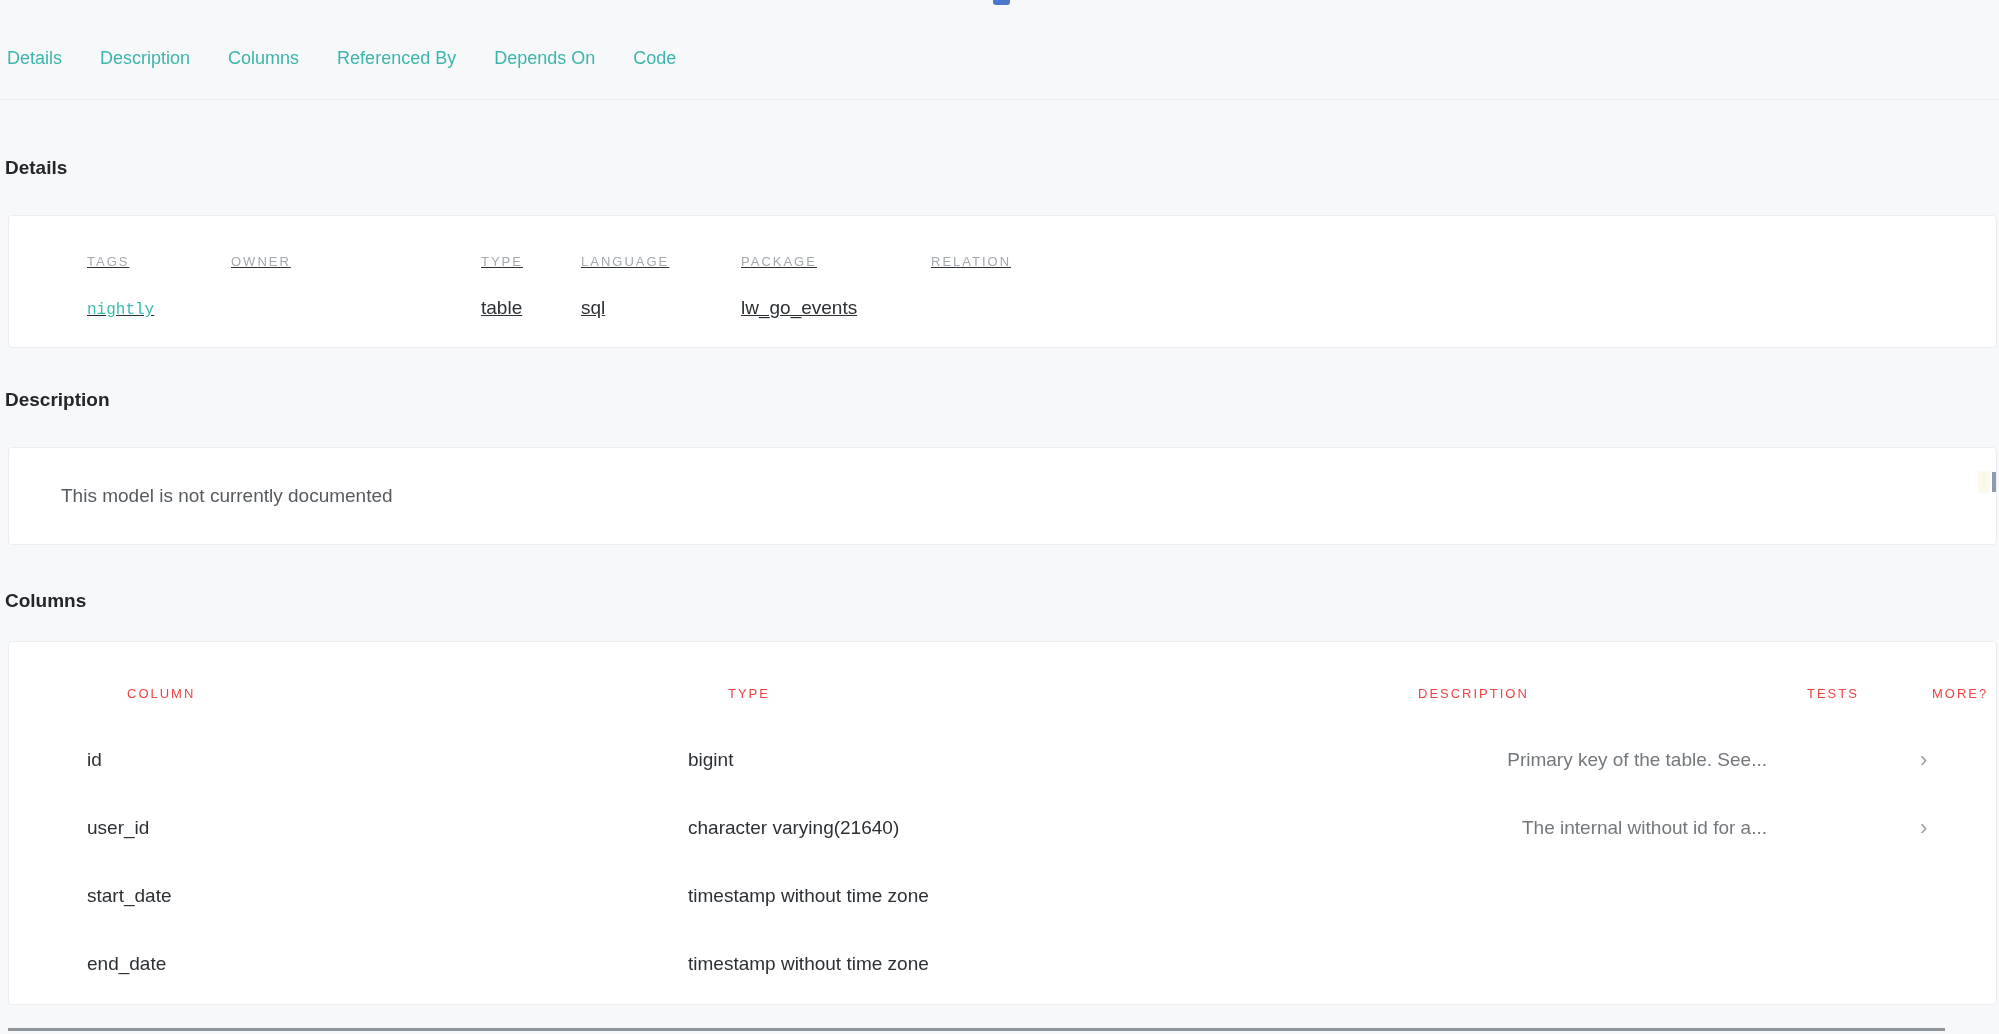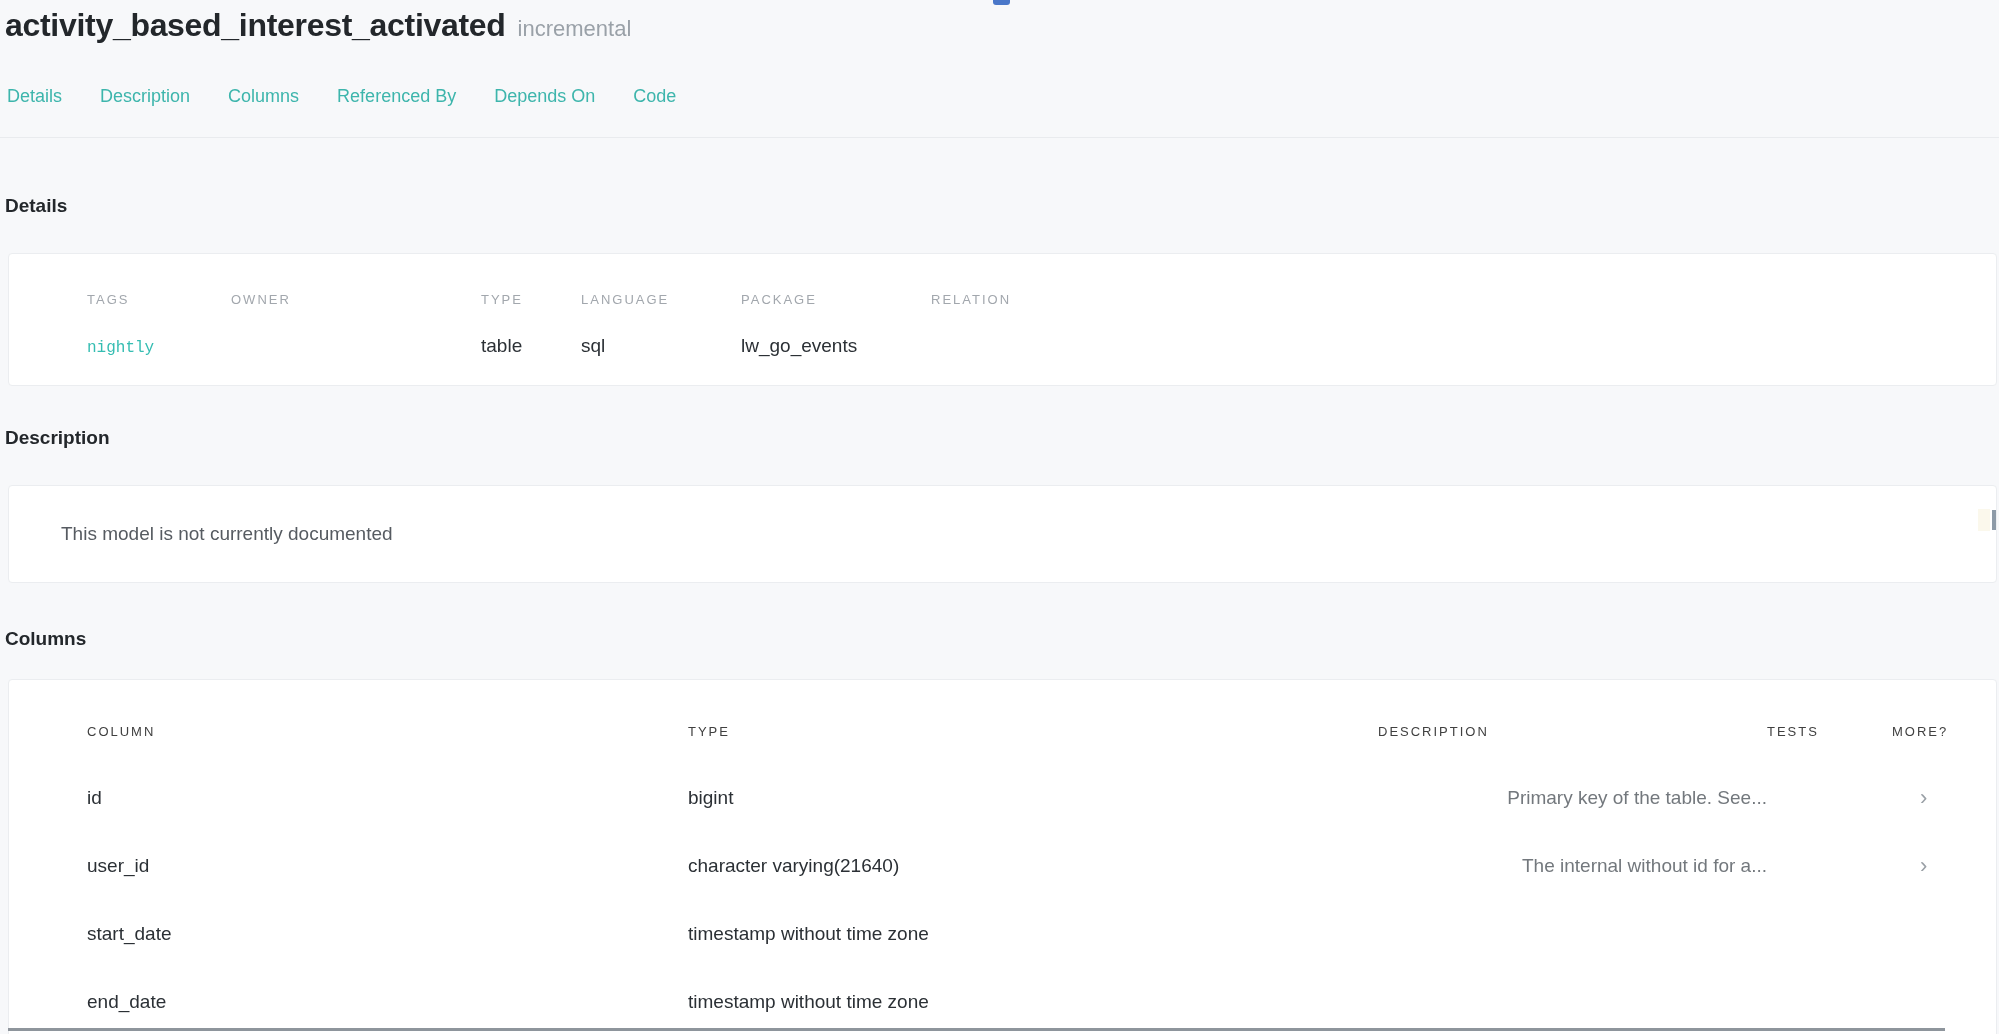--- a/index.html
+++ b/index.html
@@ -30,62 +30,58 @@
     background:#ffffff;
     border:1px solid #ebedf0;
     border-radius:4px;
     margin-left:8px;
     margin-right:2px;
   }
 
   
   .heading-details { margin-top:56px; }
   .details-card { margin-top:35px; height:133px; padding:38px 0 0 78px; display:flex; }
-  .field { display:flex; flex-direction:column; }
+  .field { display:flex; flex-direction:column;text-decoration:underline; }
   .f-tags { width:144px; } .f-owner { width:250px; } .f-type { width:100px; }
   .f-package { width:190px; } .f-language { width:160px; } .f-relation { flex:1; }
   .field-label { font-size:13px; letter-spacing:2px; color:#a2a7ad; line-height:16px; }
   .field-value { margin-top:27px; font-size:19px; color:#2b3035; line-height:22px; }
   .tag-link { font-family:"Liberation Mono", monospace; font-size:16px; color:#35bdb2;
               text-decoration:none; cursor:pointer; }
   .relation-value { padding-left:52px; }
 
   
   .heading-description { margin-top:40px; }
   .description-card { margin-top:35px; height:98px; padding:36px 0 0 52px; position:relative; }
   .description-body { font-size:19px; color:#565b61; line-height:23px; }
   .edge-fragment { position:absolute; top:22px; right:0; width:20px; height:24px; }
   .edge-fragment .pale { position:absolute; right:6px; top:1px; width:12px; height:22px; background:#fbf8ec; }
   .edge-fragment .bar  { position:absolute; right:0; top:2px; width:4px; height:20px; background:#8d9aa8; }
 
   
   .heading-columns { margin-top:44px; }
   .columns-card { margin-top:28px; height:364px; padding:44px 0 0 78px; overflow:hidden; }
   .tgrid { display:grid; grid-template-columns:601px 690px 389px 125px 1fr; align-items:center; }
-  .thead .tcell { font-size:13px; letter-spacing:2px; color:#404040; line-height:16px; }
+  .thead .tcell { font-size:13px; letter-spacing:2px; color:#ef4444; line-height:16px;margin-left:40px; }
   .trows { margin-top:24px; }
   .trow { height:68px; cursor:pointer; }
   .cell-column, .cell-type { font-size:19px; color:#2b3035; }
   .cell-desc { font-size:19px; color:#73787d;text-align:right; }
   .cell-tests { font-size:19px; color:#73787d; }
   .cell-more { font-size:22px; color:#9aa0a6; padding-left:28px; line-height:20px; }
 
   
   .bottom-line { position:absolute; left:8px; top:1028px; width:1937px; height:3px; background:#8e959c; }
 </style>
 </head>
 <body>
 
 <div class="top-fragment"></div>
 
 <div class="header-wrap">
-  <div class="title-row">
-    <span class="model-title">activity_based_interest_activated</span>
-    <span class="model-badge">incremental</span>
-  </div>
   <div class="top-nav">
     <a>Details</a>
     <a>Description</a>
     <a>Columns</a>
     <a>Referenced By</a>
     <a>Depends On</a>
     <a>Code</a>
   </div>
 </div>
 

